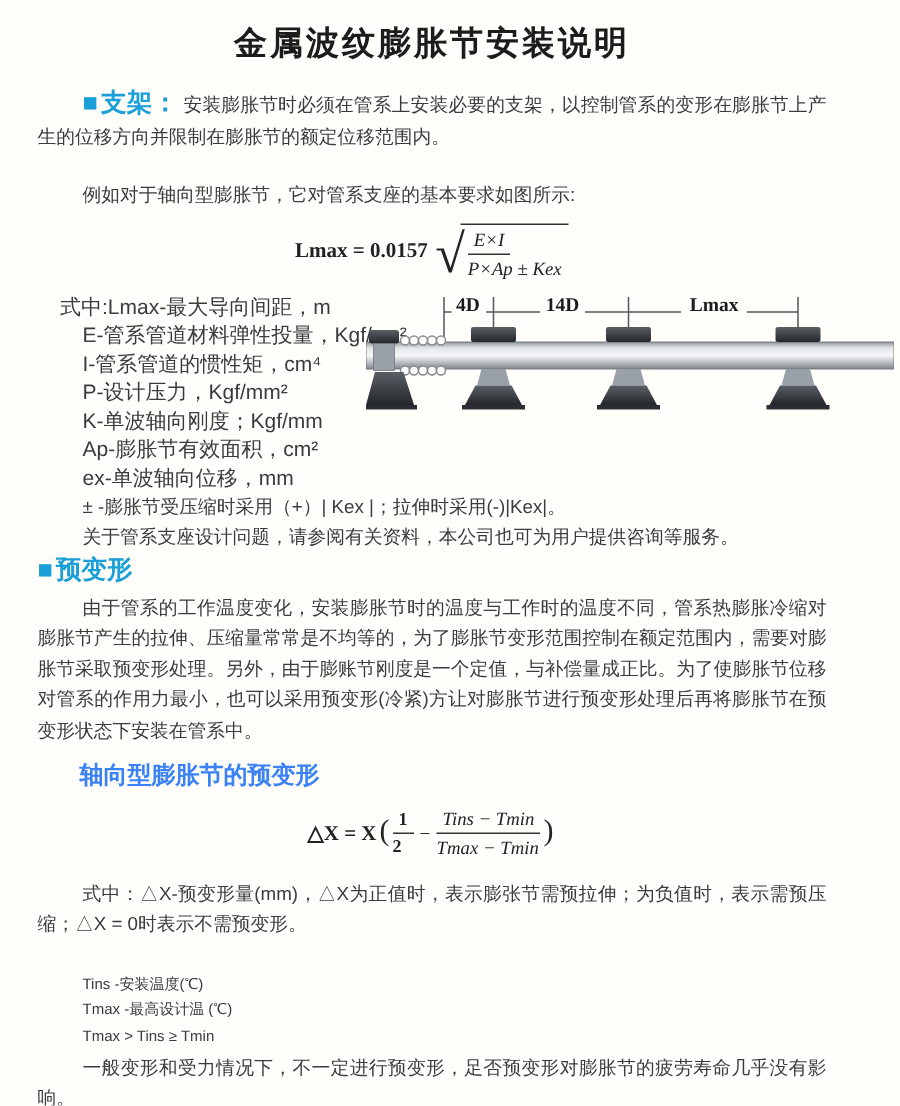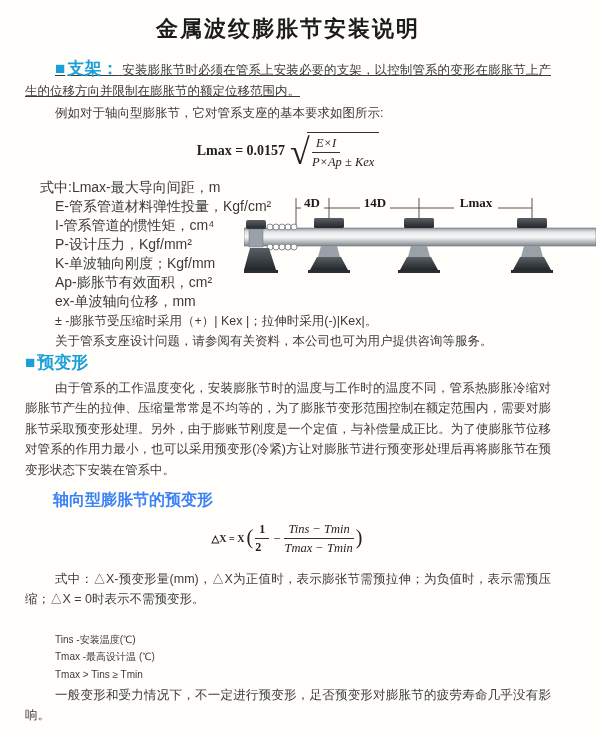--- a/index.html
+++ b/index.html
@@ -5,36 +5,36 @@
   html,body{margin:0;padding:0;background:#fffefb;}
   body{width:600px;height:737px;overflow:hidden;font-family:"Liberation Sans",sans-serif;color:#3b3b3b;}
   .page{position:relative;width:576px;height:737px;box-sizing:border-box;padding:14px 25px 0;}
   h1.title{font-size:22px;font-weight:bold;color:#1c1c1c;text-align:center;margin:0 0 14px;letter-spacing:2px;}
 
   .bullet{color:#1b9fd8;font-size:17px;line-height:1;margin-right:2px;font-style:normal;}
   .sec-head{color:#1b9fd8;font-size:17px;font-weight:bold;}
 
   p{margin:0;}
   .body{font-size:12.5px;line-height:20px;text-align:justify;}
-  .intro{font-size:12.5px;line-height:21px;text-indent:30px;text-align:justify;margin-bottom:1px;text-decoration:underline;}
+  .intro{font-size:12.5px;line-height:21px;text-indent:30px;text-align:justify;margin-bottom:18px;}
   .intro .sec-head{font-size:17px;}
   .indent2{text-indent:30px;}
   .ind15{padding-left:15px;}
   .ind30{padding-left:30px;}
 
   .formula-row{display:flex;justify-content:center;align-items:center;font-family:"Liberation Serif",serif;color:#222;}
   .f1{margin:9px 0 7px;}
   .f-lhs{font-weight:bold;font-size:14px;margin-right:5px;}
   .radical{font-size:36px;font-weight:400;line-height:0.8;margin-right:-3px;transform:translateY(1px);}
   .radicand{display:inline-block;border-top:1.5px solid #333;padding:2px 5px 0;}
   .frac{display:inline-flex;flex-direction:column;align-items:flex-start;font-style:italic;font-size:12.5px;line-height:1.3;vertical-align:middle;}
   .frac .num{border-bottom:1px solid #333;padding:0 4px 1px;}
   .frac .den{padding-top:1px;}
   .frac.plain{font-style:normal;font-weight:bold;font-size:12px;}
-  .f-bold{font-weight:bold;font-size:10px;}
+  .f-bold{font-weight:bold;font-size:14px;}
   .paren{font-size:20px;font-weight:400;margin:0 2px;transform:translateY(-1px);}
   .f-op{margin:0 4px;font-size:13px;}
   .f2{margin:10px 0 12px;}
 
   .defs{font-size:14px;line-height:19px;padding-left:15px;}
   .def.sub{padding-left:15px;}
   .defs-zone{min-height:124px;}
 
   .note-line{font-size:12.5px;line-height:20px;}
 

